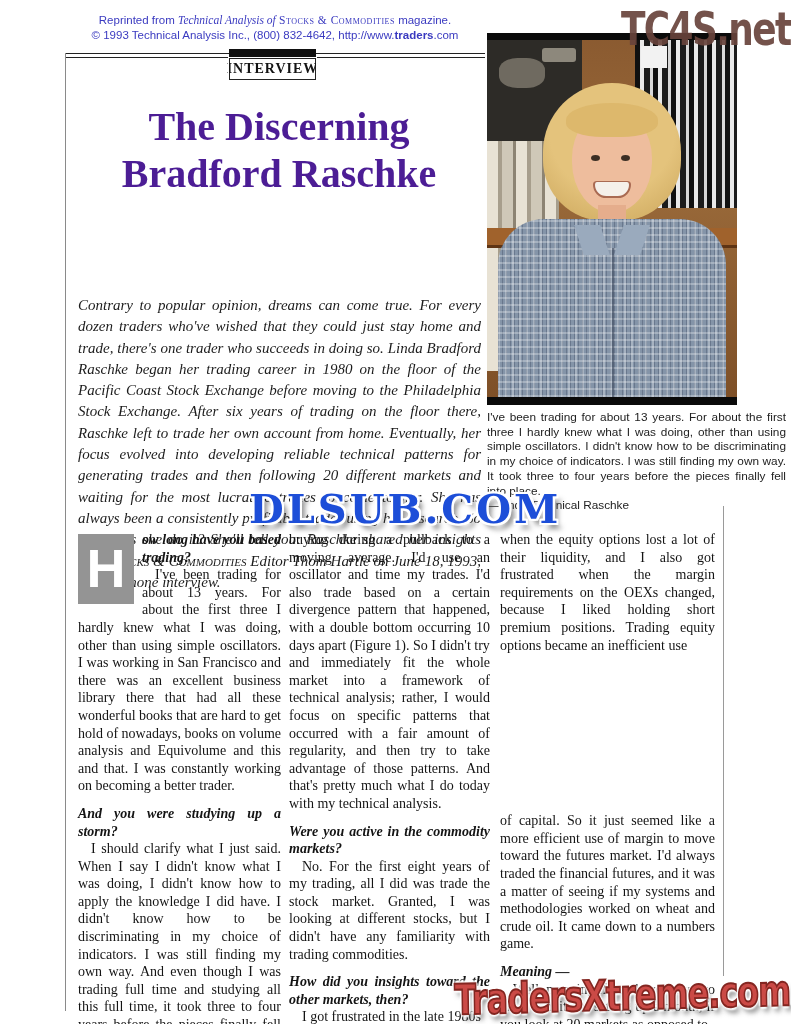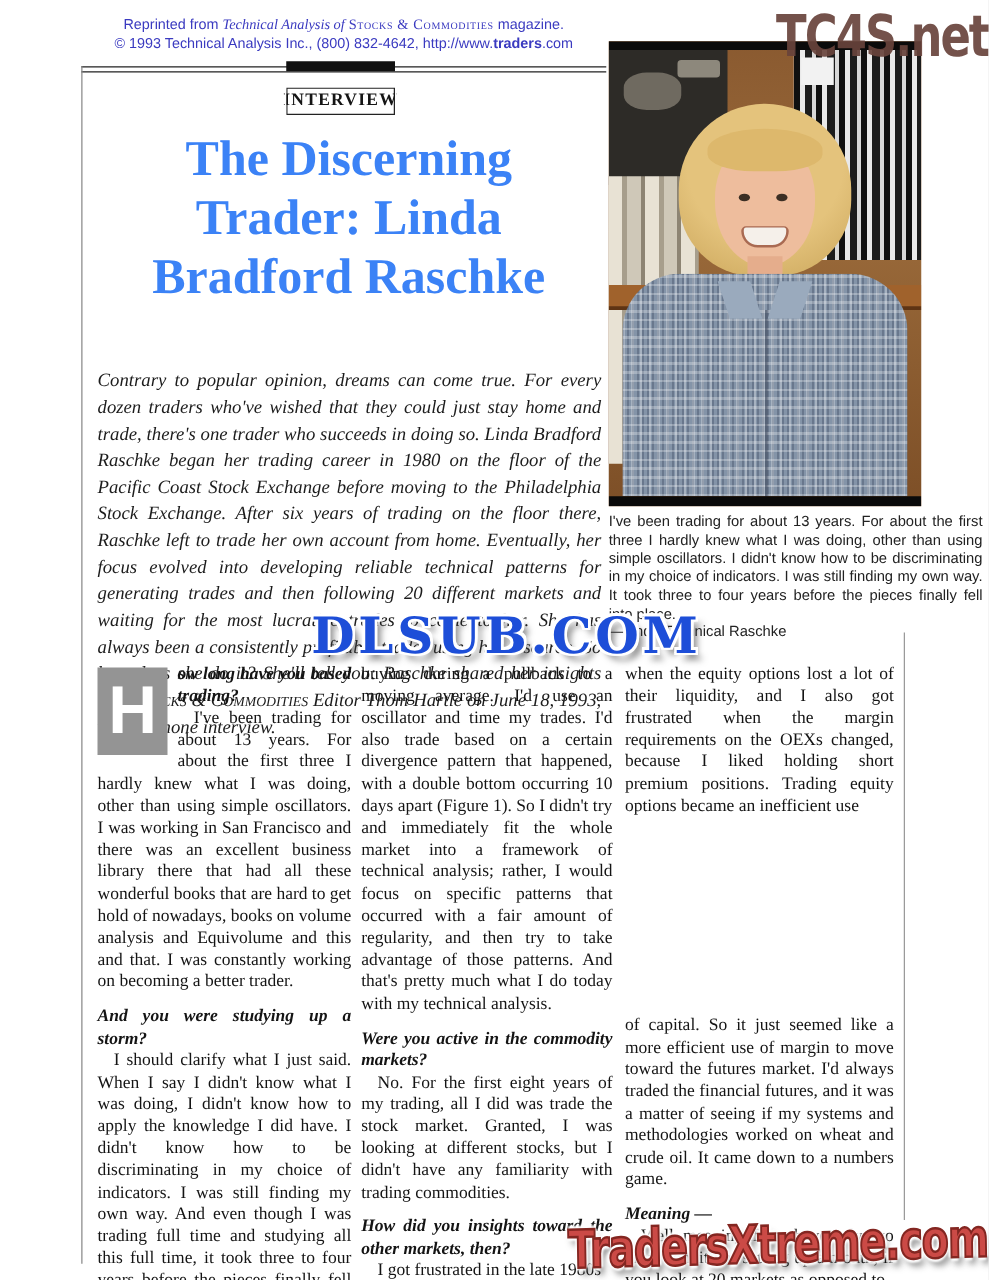--- a/index.html
+++ b/index.html
@@ -10,42 +10,42 @@
   .masthead{position:absolute;left:65px;top:13px;width:420px;text-align:center;
             color:#3a3ac0;font-family:"Liberation Sans",sans-serif;font-size:11.5px;line-height:15px;}
   .masthead .work{font-family:"Liberation Serif",serif;font-style:italic;}
   .masthead .sc{font-family:"Liberation Serif",serif;font-variant:small-caps;letter-spacing:.5px;}
   .masthead b{font-weight:bold;}
   .rule{position:absolute;left:65px;width:420px;height:0;border-top:1px solid #222;}
   .rule.r1{top:53px;} .rule.r2{top:57px;}
   .left-rule{position:absolute;left:65px;top:53px;width:1px;height:958px;background:#8a8a8a;}
   .right-rule{position:absolute;left:723px;top:506px;width:1px;height:470px;background:#9a9a9a;}
   .interview-bar{position:absolute;left:229px;top:49px;width:87px;height:8px;background:#111;}
-  .interview-box{position:absolute;left:229px;top:70px;width:85px;height:20px;background:#fff;
+  .interview-box{position:absolute;left:229px;top:58px;width:85px;height:20px;background:#fff;
                  border:1px solid #222;outline:1px solid #fff;display:flex;align-items:center;justify-content:center;
                  font-weight:bold;font-size:14px;letter-spacing:1px;}
 
   
   .wm-tc4s{position:absolute;top:2px;right:0px;font-family:"DejaVu Sans",sans-serif;font-weight:bold;
            font-size:46px;color:rgba(104,67,60,.92);transform:scale(.78,1);transform-origin:top right;
            letter-spacing:-2px;z-index:30;}
   .wm-dlsub{position:absolute;left:249px;top:485px;font-family:"DejaVu Serif",serif;font-weight:bold;
             font-size:40px;letter-spacing:3px;color:#1d4ed8;z-index:30;
             text-shadow:-2px 0 0 #fff,2px 0 0 #fff,0 -2px 0 #fff,0 2px 0 #fff,
                         -2px -2px 0 #fff,2px 2px 0 #fff,-2px 2px 0 #fff,2px -2px 0 #fff,
                         5px 6px 5px rgba(60,60,60,.55);}
   .wm-tx{position:absolute;right:0px;top:966px;font-family:"DejaVu Sans",sans-serif;font-weight:bold;
          font-size:42px;color:#cb4a46;letter-spacing:-1px;z-index:30;
          transform:scale(.75,1) rotate(-1.2deg);transform-origin:bottom right;
          -webkit-text-stroke:2px #832621;
          text-shadow:0 0 2px #fff,-3px 0 2px #fff,3px 0 2px #fff,0 3px 2px #fff,0 -3px 2px #fff,4px 6px 6px rgba(40,40,40,.5);}
 
   
   .title{position:absolute;left:78px;top:103px;width:402px;text-align:center;
-         color:#3b82f6;font-weight:bold;font-size:40px;line-height:47px;}
+         color:#4c1d95;font-weight:bold;font-size:40px;line-height:47px;}
   .intro{position:absolute;left:78px;top:295px;width:403px;font-style:italic;
          font-size:15px;line-height:21.3px;text-align:justify;color:#1c1c1c;}
   .intro .sc{font-variant:small-caps;}
 
   
   .photo{position:absolute;left:487px;top:33px;width:250px;height:372px;overflow:hidden;
          background:linear-gradient(180deg,#8a5a30 0%,#9a6a3a 40%,#7d4f27 100%);}
   .photo .bar{position:absolute;left:0;width:100%;background:#0a0a0a;}
   .photo .bar.top{top:0;height:7px;} .photo .bar.bot{bottom:0;height:8px;}
   .ph-darkunit{position:absolute;left:0;top:7px;width:95px;height:108px;background:#2d2b27;}
@@ -123,21 +123,20 @@
   <div class="right-rule"></div>
   <div class="interview-bar"></div>
   <div class="interview-box">INTERVIEW</div>
 
   <div class="wm-tc4s">TC4S.net</div>
   <div class="wm-dlsub">DLSUB.COM</div>
   <div class="wm-tx">TradersXtreme.com</div>
 
   <div class="title">
     <div>The Discerning</div>
-    <div>Trader: Linda</div>
     <div>Bradford Raschke</div>
   </div>
 
   <div class="intro"><span>Contrary to popular opinion, dreams can come true. For every dozen traders who've wished that they could just stay home and trade, there's one trader who succeeds in doing so. Linda Bradford Raschke began her trading career in 1980 on the floor of the Pacific Coast Stock Exchange before moving to the Philadelphia Stock Exchange. After six years of trading on the floor there, Raschke left to trade her own account from home. Eventually, her focus evolved into developing reliable technical patterns for generating trades and then following 20 different markets and waiting for the most lucrative trades to come to her. She has always been a consistently profitable trader using her research. So how does she do it? She'll tell you: Raschke shared her insights with </span><span class="sc">Stocks &amp; Commodities</span><span> Editor Thom Hartle on June 18, 1993, via telephone interview.</span></div>
 
   <div class="photo">
     <div class="ph-darkunit"></div>
     <div class="ph-stripebooks"></div>
     <div class="ph-booksL"></div>
     <div class="ph-shelf"></div>

